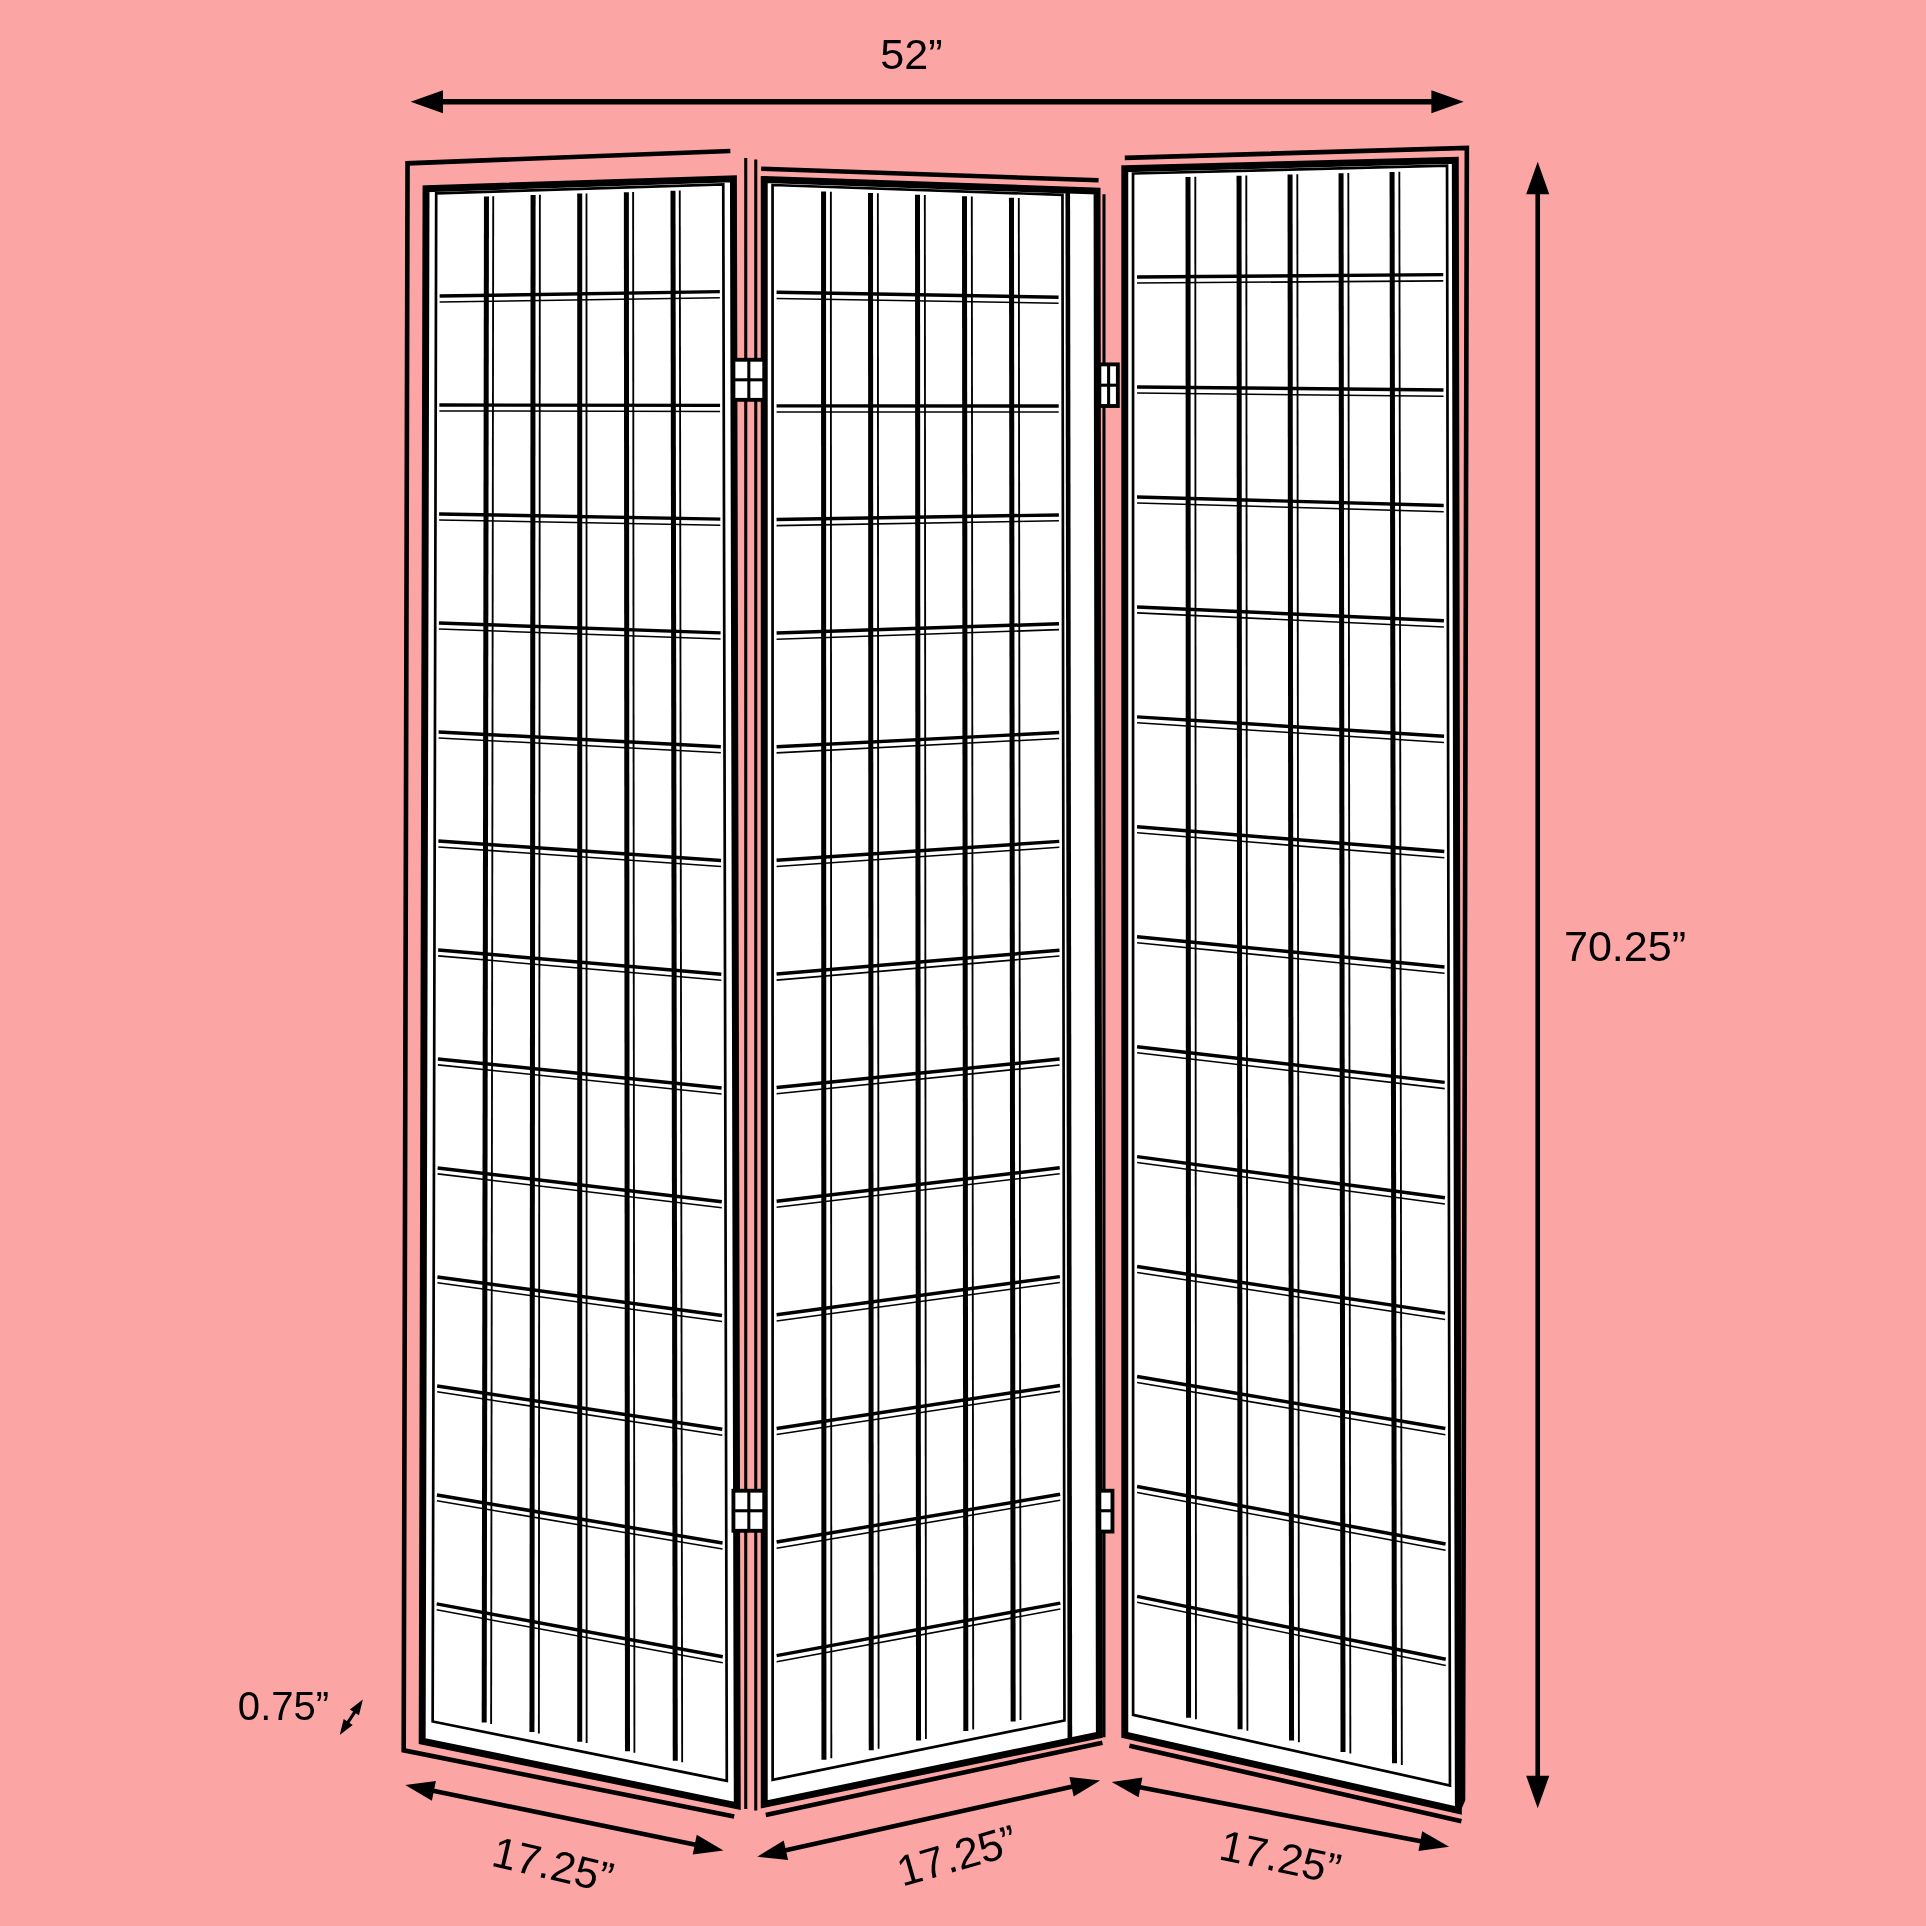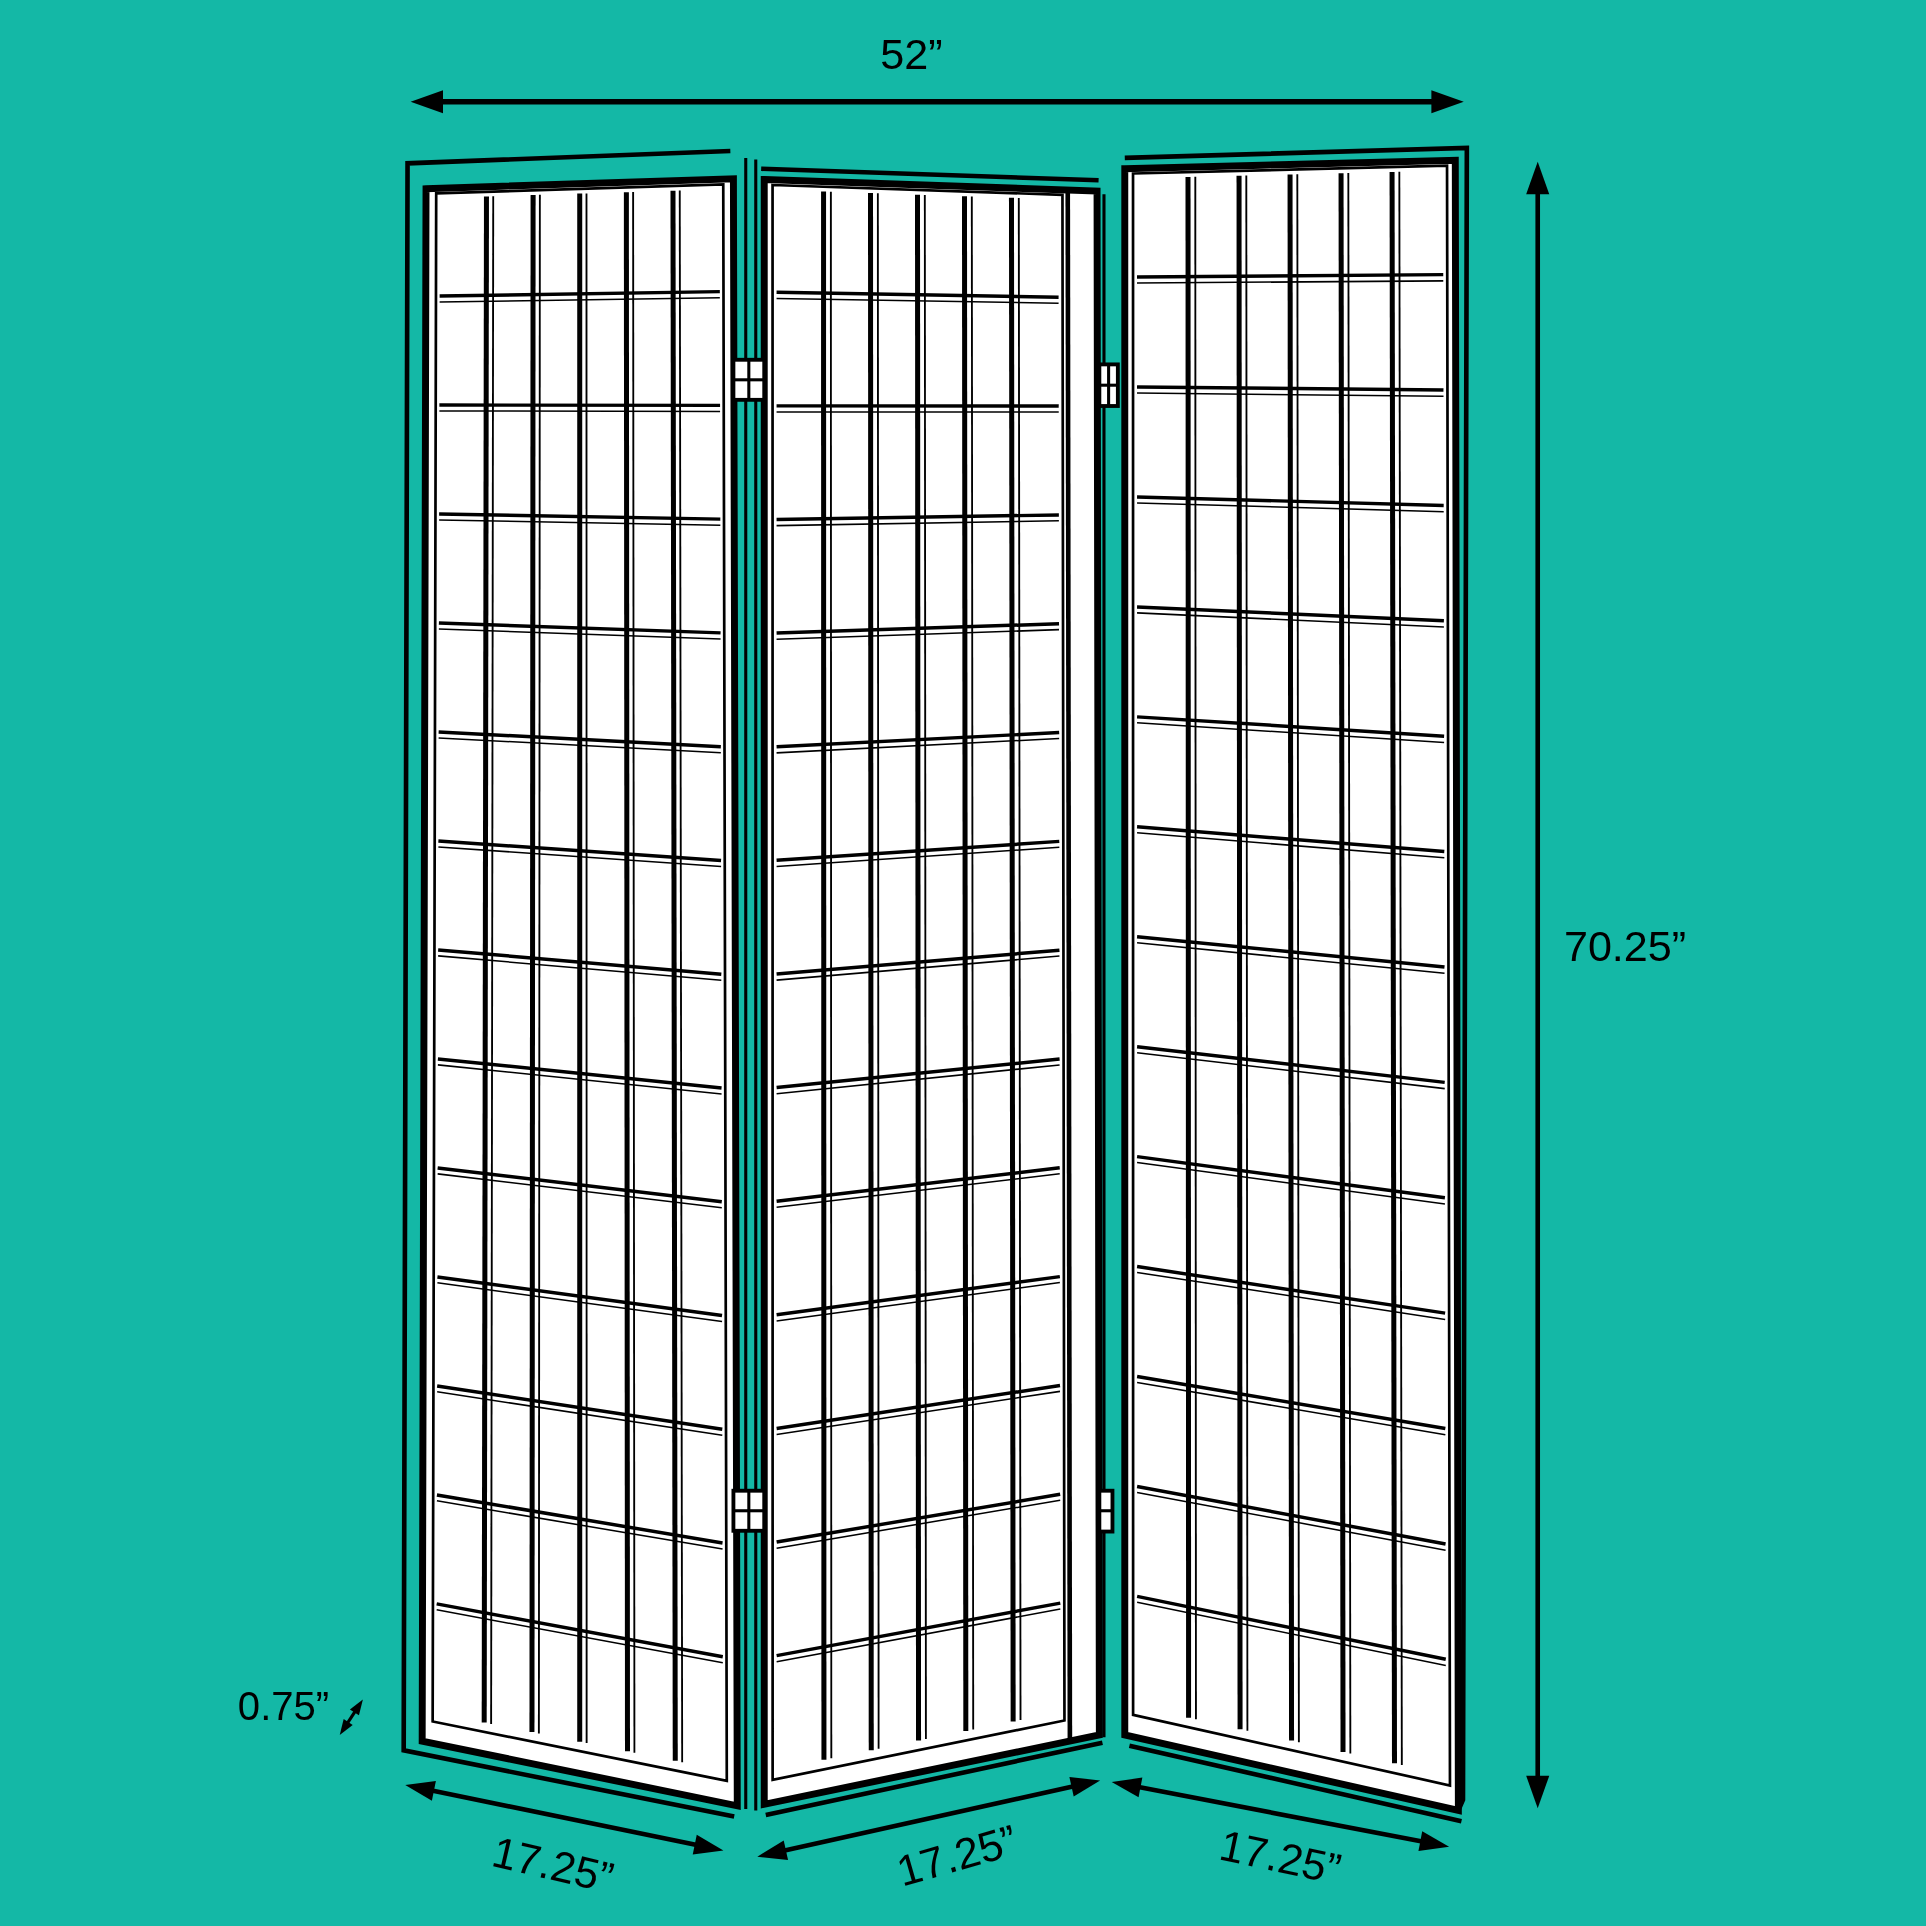--- a/index.html
+++ b/index.html
@@ -7,21 +7,21 @@
     padding: 0;
     width: 1926px;
     height: 1926px;
     background: #ffffff;
     overflow: hidden;
   }
   #stage {
     position: relative;
     width: 1926px;
     height: 1926px;
-    background: #14b8a6;
+    background: #fca5a5;
   }
   svg { display: block; }
   text {
     font-family: "Liberation Sans", "DejaVu Sans", sans-serif;
     fill: #000000;
   }
   .dim-label  { font-size: 56px; }
   .dim-label-small { font-size: 52px; }
 </style>
 </head>

